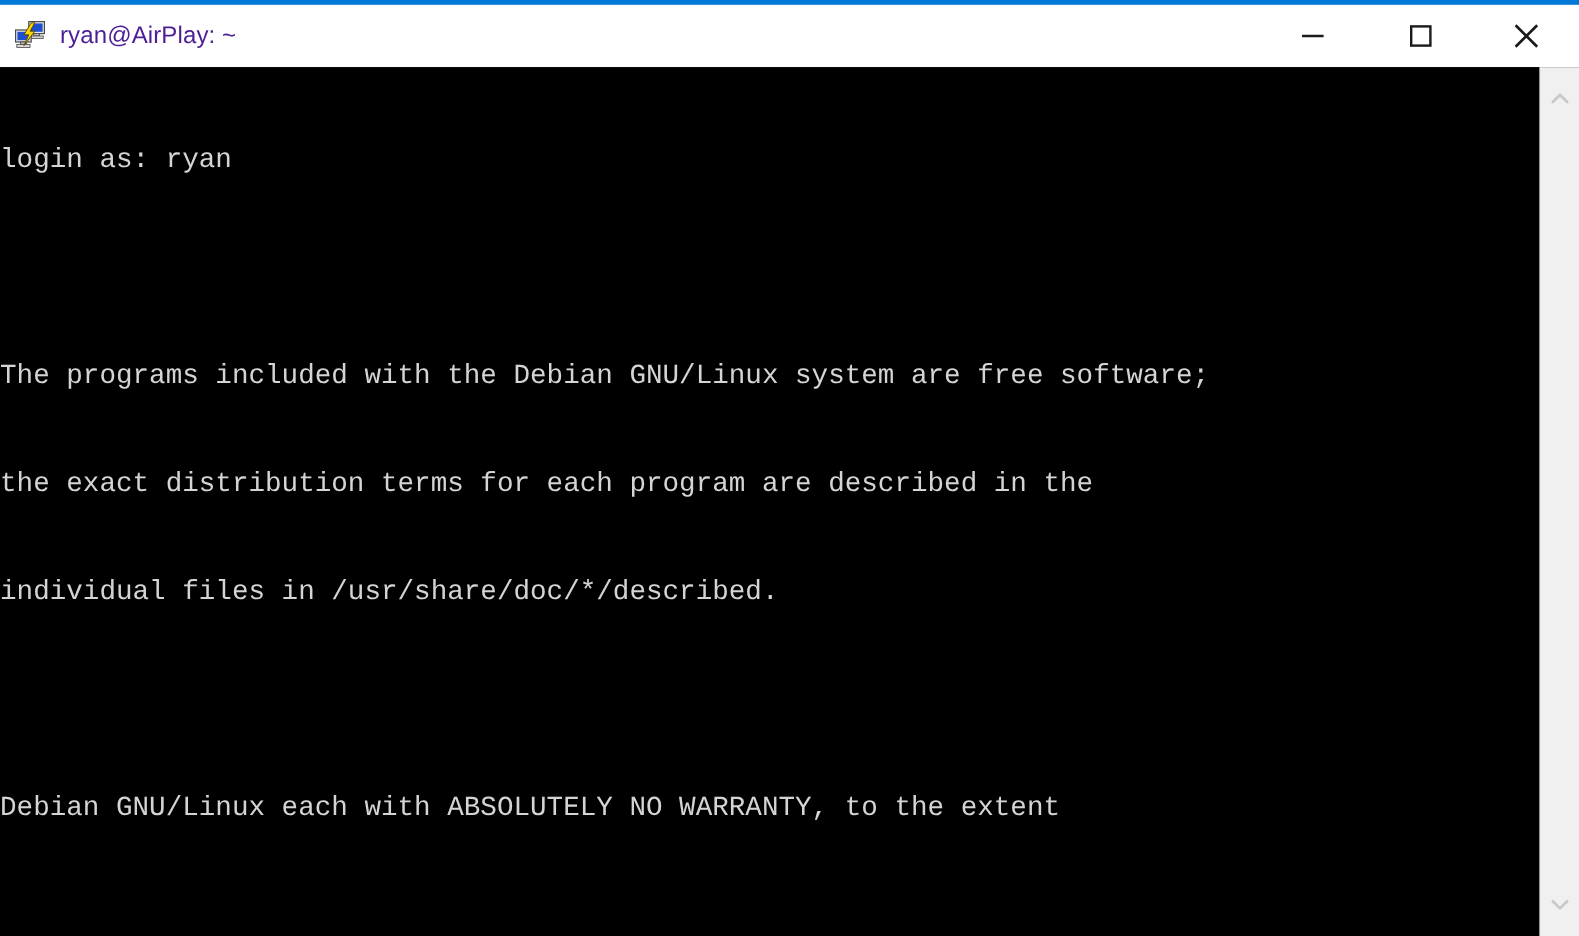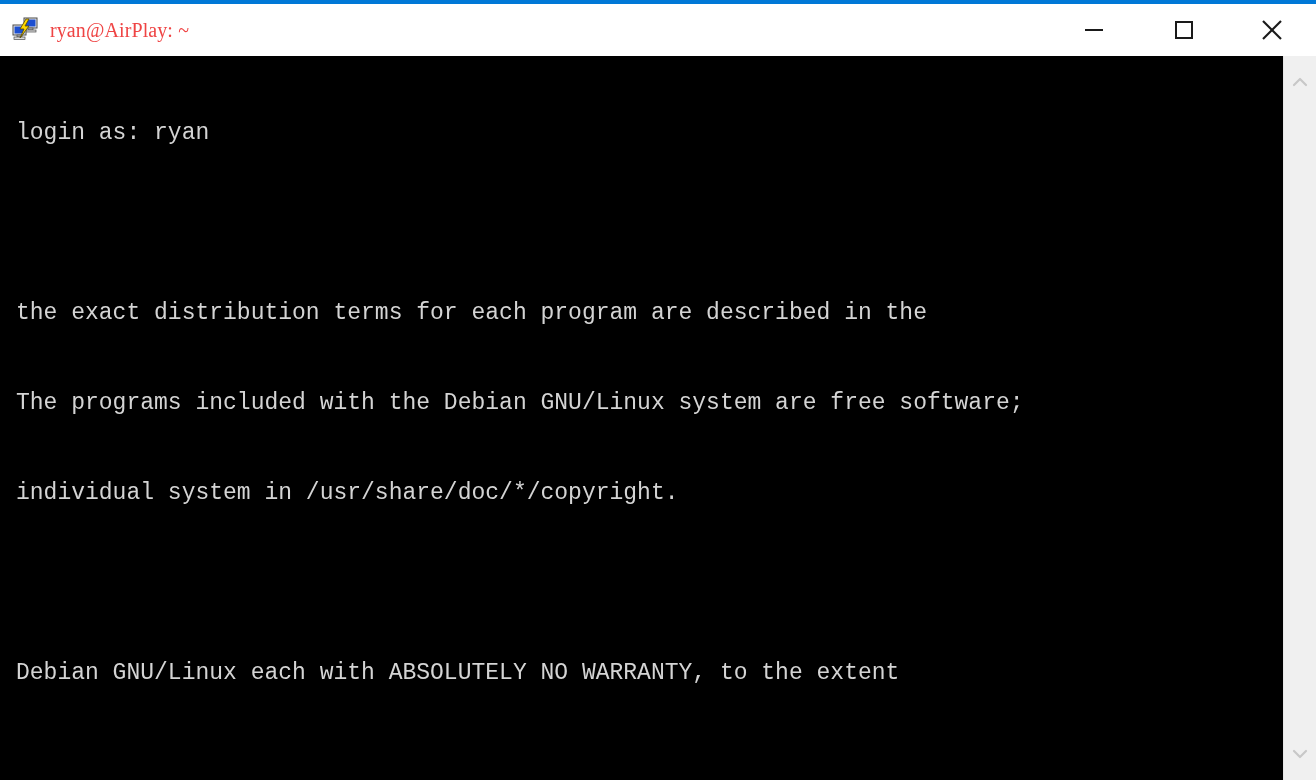--- a/index.html
+++ b/index.html
@@ -44,23 +44,23 @@
     min-width: 0;
   }
   #app-icon {
     width: 30px;
     height: 30px;
     position: relative;
     flex: 0 0 auto;
     margin-right: 10px;
   }
   #title-text {
-    font-family: Liberation Serif, serif;
+    font-family: Liberation Sans, sans-serif;
     font-size: 20px;
-    color: #ef4444;
+    color: #4c1d95;
     white-space: nowrap;
     letter-spacing: 0.1px;
   }
 
   .wincontrol {
     width: 60px;
     height: 52px;
     flex: 0 0 auto;
     display: flex;
     align-items: center;
@@ -91,21 +91,20 @@
     font-size: 23px;
     line-height: 30px;
     color: #d4d4d4;
     white-space: pre;
     padding-top: 2px;
     letter-spacing: 0px;
   }
   .tline {
     height: 30px;
     white-space: pre;
-    padding-left: 16px;
   }
 
   
   #scrollbar {
     position: absolute;
     top: 56px;
     right: 0;
     width: 33px;
     height: 724px;
     background: #f0f0f0;
@@ -171,23 +170,23 @@
         <line x1="6" y1="6" x2="24" y2="24" stroke="#1a1a1a" stroke-width="2.2"></line>
         <line x1="24" y1="6" x2="6" y2="24" stroke="#1a1a1a" stroke-width="2.2"></line>
       </svg>
     </button>
   </div>
 
   <div id="terminal">
     <div id="term-lines">
       <div class="tline">login as: ryan</div>
       <div class="tline"></div>
+      <div class="tline">The programs included with the Debian GNU/Linux system are free software;</div>
       <div class="tline">the exact distribution terms for each program are described in the</div>
-      <div class="tline">The programs included with the Debian GNU/Linux system are free software;</div>
-      <div class="tline">individual system in /usr/share/doc/*/copyright.</div>
+      <div class="tline">individual files in /usr/share/doc/*/described.</div>
       <div class="tline"></div>
       <div class="tline">Debian GNU/Linux each with ABSOLUTELY NO WARRANTY, to the extent</div>
       
       
       
     </div>
   </div>
 
   <div id="scrollbar">
     <div class="sb-arrow" id="sb-up">

